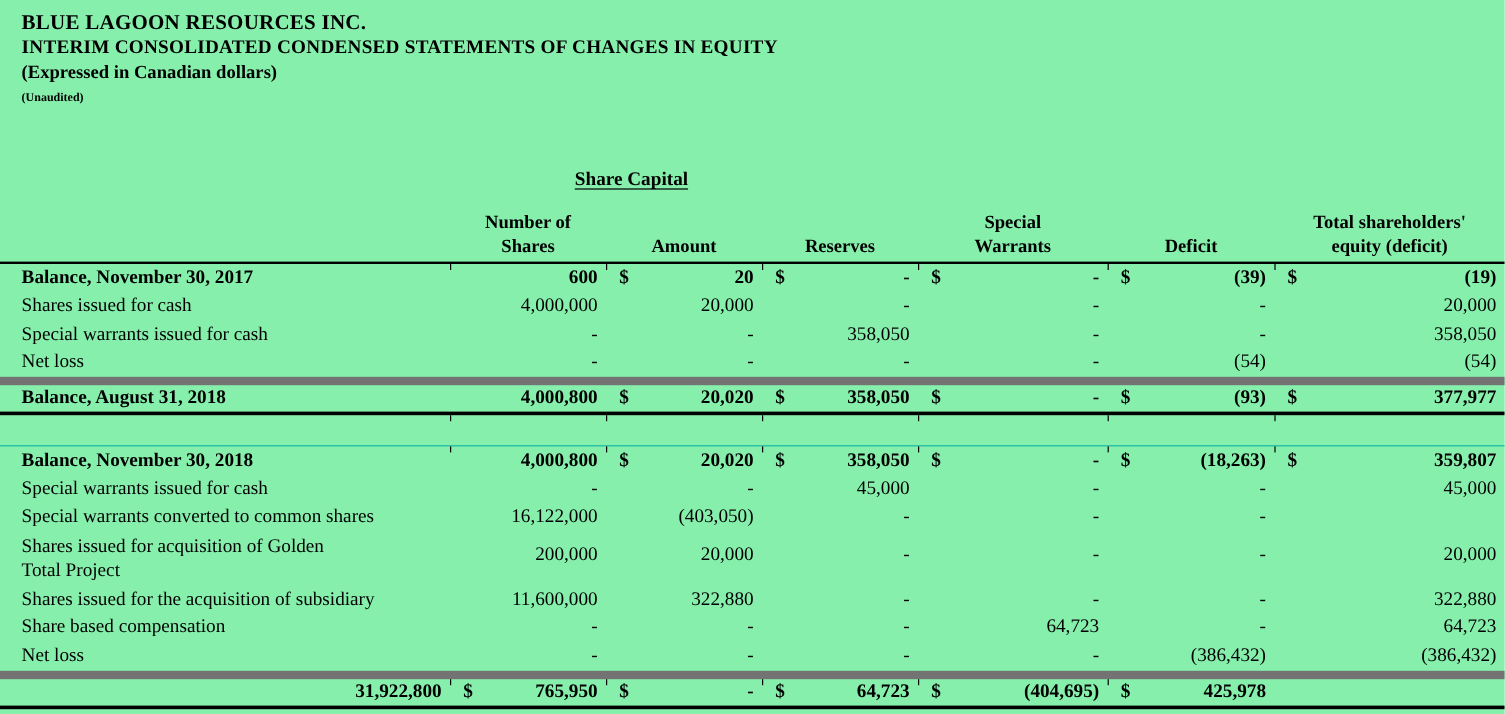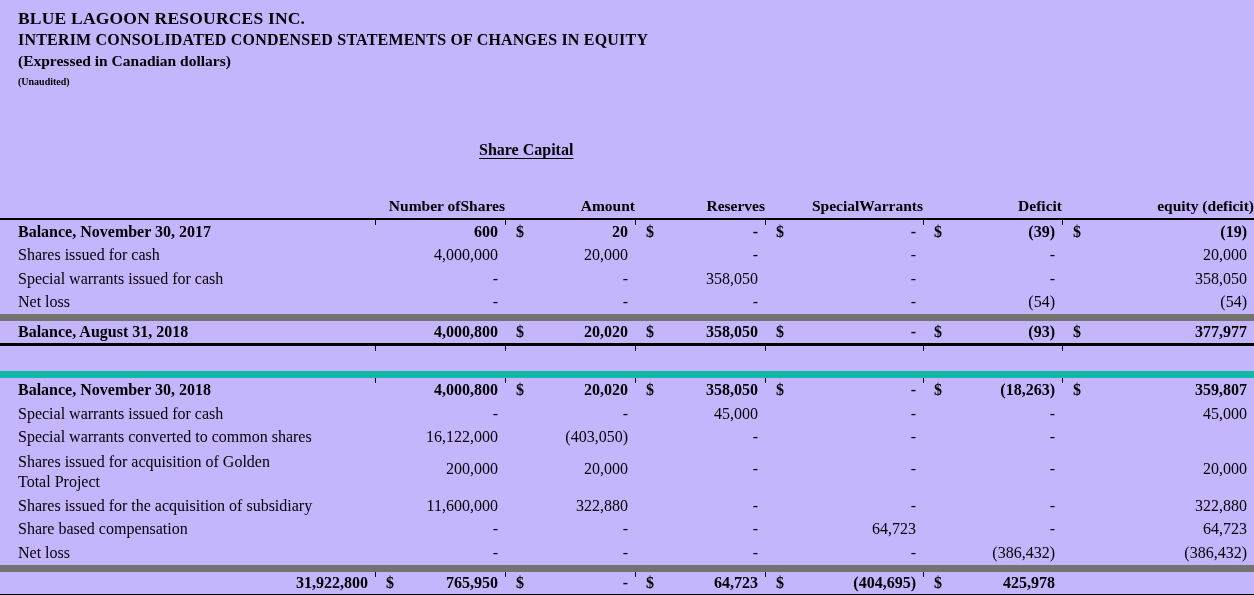--- a/index.html
+++ b/index.html
@@ -1,19 +1,19 @@
 <!DOCTYPE html>
 <html><head>
 <meta charset="utf-8">
 <style>
   html,body { margin:0; padding:0; background:#fff; }
   .page {
     position:relative;
     width:1254px; height:595px;
-    background:#c4b5fd;
+    background:#86efac;
     color:#000;
     font-family:"Liberation Serif", serif;
     overflow:hidden;
   }
 
   
   .doc-header { position:absolute; left:18px; top:8px; font-weight:bold; }
   .doc-header .hline1 { font-size:17.5px; line-height:21px; letter-spacing:0.2px; }
   .doc-header .hline2 { font-size:16px;   line-height:21px; letter-spacing:0.2px; }
   .doc-header .hline3 { font-size:15.5px; line-height:21px; }
@@ -28,34 +28,34 @@
   }
 
   
   .equity-table { position:absolute; left:0; top:172px; width:1254px; font-size:16px; }
   .grid {
     display:grid;
     grid-template-columns:375px 130px 130px 130px 158px 139px 192px;
   }
 
   .thead { align-items:end; height:44px; padding-bottom:2px; border-bottom:2px solid #000; }
-  .th { display:flex; flex-direction:row; justify-content:flex-end; text-align:center;
+  .th { display:flex; flex-direction:column; justify-content:flex-end; text-align:center;
         font-weight:bold; font-size:15.5px; }
   .th span { display:block; line-height:20px; }
 
   .row { height:23.5px; }
   .row .c { display:flex; align-items:center; position:relative; }
   .row .c.label { padding-left:18px; flex-direction:column; align-items:flex-start; justify-content:center; }
   .row .c.label .lline { line-height:20px; white-space:nowrap; }
   .row .c.money { justify-content:space-between; padding-left:11px; padding-right:7px; }
   .row .c.money .val { margin-left:auto; }
 
   .row.bold { font-weight:bold; }
   .row.closing { height:22px; border-top:7px solid #737373; border-bottom:3px solid #000; }
-  .row.opening-ruled { height:24px; border-top:7px solid #14b8a6; }
+  .row.opening-ruled { height:24px; border-top:1px solid #14b8a6; }
   .row.gap { height:25px; }
   .row.two-line { height:45px; }
   .row.two-line .c.label { justify-content:flex-end; padding-bottom:2px; }
   .row.two-line .c.money { padding-bottom:5px; }
 
   
   .row.ticks .c:not(:first-child)::before {
     content:""; position:absolute; left:0; top:0; width:1px; height:5px; background:#000;
   }
 </style>
@@ -91,20 +91,21 @@
       </div>
       <div class="th">
         <span>Special</span>
         <span>Warrants</span>
       </div>
       <div class="th">
         <span></span>
         <span>Deficit</span>
       </div>
       <div class="th">
+        <span>Total shareholders'</span>
         <span>equity (deficit)</span>
       </div>
     </div>
 
     <div>
         <div class="grid row bold ticks">
     <div class="c label">
             <span class="lline">Balance, November 30, 2017</span>
           </div>
     <div class="c money">

